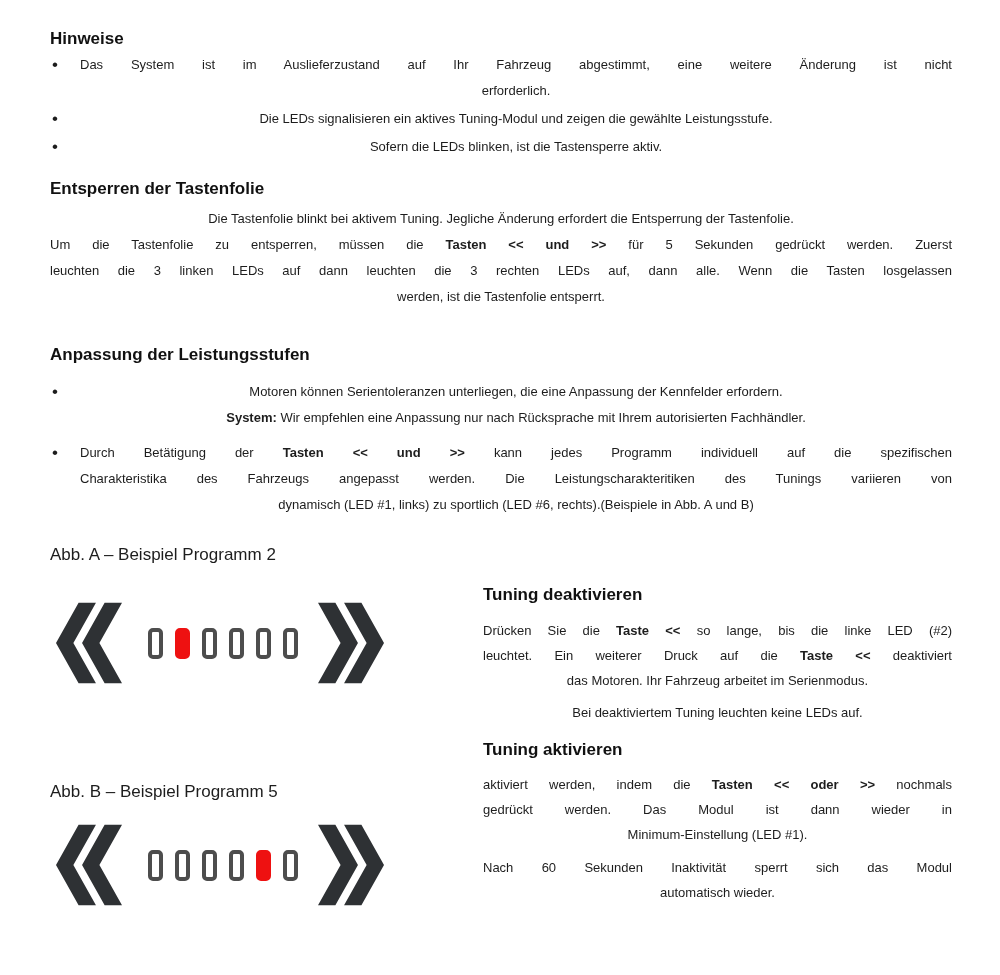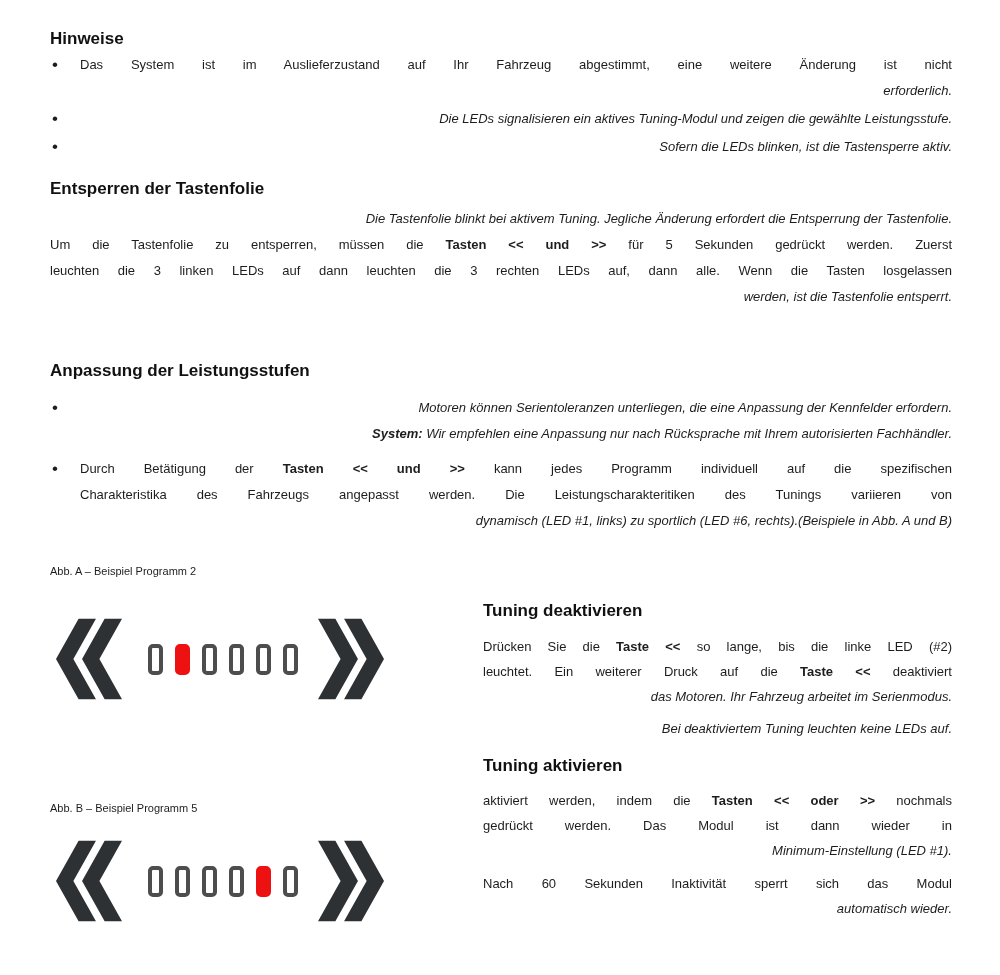--- a/index.html
+++ b/index.html
@@ -11,41 +11,41 @@
   html,body{margin:0;padding:0;}
   body{
     width:1000px;height:975px;background:#ffffff;overflow:hidden;
     font-family:"Liberation Sans", sans-serif;color:var(--text);
     -webkit-font-smoothing:antialiased;
   }
   .page{box-sizing:border-box;width:1000px;height:944px;padding:26px 48px 0 50px;}
   .h{font-weight:bold;font-size:17px;line-height:26px;color:#111;}
   .para{font-size:13px;line-height:26px;}
   .para .jl{text-align:justify;text-align-last:justify;}
-  .para .ll{text-align:right;font-style:italic;}
+  .para .ll{text-align:center;}
   .b{font-weight:bold;}
   ul.blist{margin:0;padding:0;list-style:none;}
   li.bitem{display:flex;margin:0;}
   li.bitem + li.bitem{margin-top:2px;}
   .bullet{flex:none;width:28px;padding-left:2px;font-size:17px;line-height:26px;}
   .btext{flex:1;min-width:0;}
 
   #sec-entsperren-h{margin-top:16px;}
   #entsperren-para{margin-top:4px;}
-  #sec-anpassung-h{margin-top:48px;}
+  #sec-anpassung-h{margin-top:32px;}
   #anpassung-b1{margin-top:11px;}
   #anpassung-b2{margin-top:9px;}
 
   .two-col{display:flex;margin-top:24px;}
   .col-left{flex:none;width:433px;}
   .col-right{flex:1;min-width:0;}
   .col-right .para{line-height:25px;}
   .col-right .h{line-height:25px;}
 
-  .fig-label{font-size:11px;line-height:26px;}
+  .fig-label{font-size:17px;line-height:26px;}
   .figure{display:flex;align-items:center;margin-left:6px;height:84px;}
   #figure-a{margin-top:33px;}
   #fig-label-b{margin-top:94px;}
   #figure-b{margin-top:18px;}
   .chev{flex:none;width:66px;height:84px;}
   .chev svg{width:100%;height:100%;display:block;}
   .chev.right svg{transform:scaleX(-1);}
   .chev polygon{fill:var(--chevron);}
   .leds{display:flex;gap:12px;margin:0 20px 0 26px;align-items:center;}
   .led{box-sizing:border-box;width:15px;height:31px;border:4px solid var(--ledOutline);

